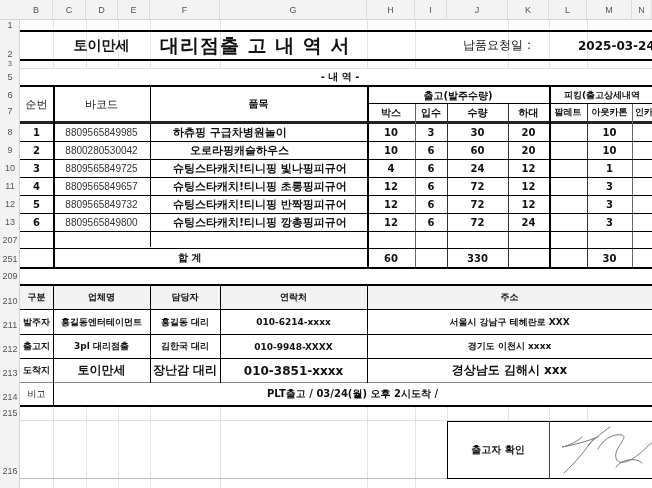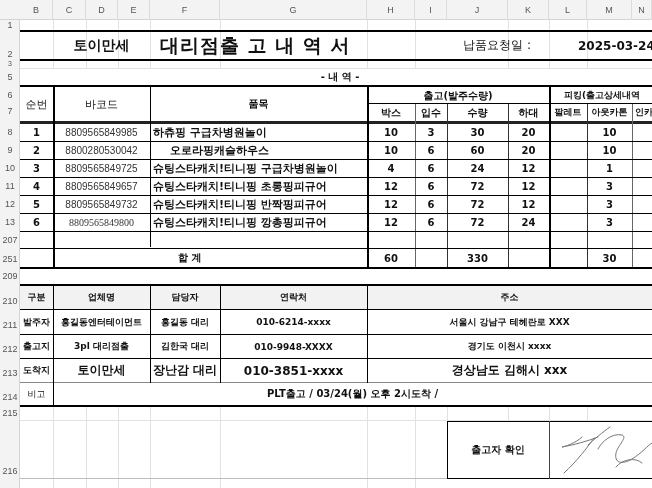--- a/index.html
+++ b/index.html
@@ -26,21 +26,21 @@
   .title-store { font-size: 14px; font-weight: bold; }
   .title-doc { font-size: 19px; font-weight: bold; letter-spacing: 1px; }
   .date-label { font-size: 12px; }
   .date-val { font-size: 12px; font-weight: bold; }
   .section { font-size: 10px; font-weight: bold; }
   .hdr { font-size: 11px; font-weight: normal; }
   .hdr-sm { font-size: 10px; font-weight: bold; }
   .hdr-xs { font-size: 9px; font-weight: bold; }
   .cell { font-size: 10px; font-weight: bold; }
   .cell-n { font-size: 10px; color: #333; font-family: "Liberation Sans", sans-serif; }
-  .cell-name { font-size: 11px; font-weight: bold; }
+  .cell-name { font-size: 11px; font-weight: bold; margin-left: 20px; }
   .info { font-size: 9px; font-weight: bold; }
   .info-lg { font-size: 12px; font-weight: bold; }
   .gray-bg { background: #f2f2f2; }
 </style>
 </head>
 <body>
 
 <div class="corner"></div>
 <div class="colhdr">
   <div class="c" style="left:20px;width:33px;">B</div>
@@ -173,21 +173,21 @@
   <div class="t cell" style="left:367px;top:142px;width:48px;height:17px;">10</div>
   <div class="t cell" style="left:415px;top:142px;width:32px;height:17px;">6</div>
   <div class="t cell" style="left:447px;top:142px;width:61px;height:17px;">60</div>
   <div class="t cell" style="left:508px;top:142px;width:41px;height:17px;">20</div>
   <div class="t cell" style="left:549px;top:142px;width:38px;height:17px;"></div>
   <div class="t cell" style="left:587px;top:142px;width:45px;height:17px;">10</div>
 </div>
 <div>
   <div class="t cell" style="left:20px;top:160px;width:33px;height:17px;">3</div>
   <div class="t cell-n" style="left:53px;top:160px;width:97px;height:17px;">8809565849725</div>
-  <div class="t cell-name left" style="left:150px;top:160px;width:217px;height:17px;">슈팅스타캐치!티니핑 구급차병원놀이</div>
+  <div class="t cell-name left" style="left:150px;top:160px;width:217px;height:17px;">슈팅스타캐치!티니핑 빛나핑피규어</div>
   <div class="t cell" style="left:367px;top:160px;width:48px;height:17px;">4</div>
   <div class="t cell" style="left:415px;top:160px;width:32px;height:17px;">6</div>
   <div class="t cell" style="left:447px;top:160px;width:61px;height:17px;">24</div>
   <div class="t cell" style="left:508px;top:160px;width:41px;height:17px;">12</div>
   <div class="t cell" style="left:549px;top:160px;width:38px;height:17px;"></div>
   <div class="t cell" style="left:587px;top:160px;width:45px;height:17px;">1</div>
 </div>
 <div>
   <div class="t cell" style="left:20px;top:178px;width:33px;height:17px;">4</div>
   <div class="t cell-n" style="left:53px;top:178px;width:97px;height:17px;">8809565849657</div>
@@ -205,21 +205,21 @@
   <div class="t cell-name left" style="left:150px;top:196px;width:217px;height:17px;">슈팅스타캐치!티니핑 반짝핑피규어</div>
   <div class="t cell" style="left:367px;top:196px;width:48px;height:17px;">12</div>
   <div class="t cell" style="left:415px;top:196px;width:32px;height:17px;">6</div>
   <div class="t cell" style="left:447px;top:196px;width:61px;height:17px;">72</div>
   <div class="t cell" style="left:508px;top:196px;width:41px;height:17px;">12</div>
   <div class="t cell" style="left:549px;top:196px;width:38px;height:17px;"></div>
   <div class="t cell" style="left:587px;top:196px;width:45px;height:17px;">3</div>
 </div>
 <div>
   <div class="t cell" style="left:20px;top:214px;width:33px;height:17px;">6</div>
-  <div class="t cell-n" style="left:53px;top:214px;width:97px;height:17px;font-family:Liberation Serif, serif;">8809565849800</div>
+  <div class="t cell-n" style="left:53px;top:214px;width:97px;height:17px;">8809565849800</div>
   <div class="t cell-name left" style="left:150px;top:214px;width:217px;height:17px;">슈팅스타캐치!티니핑 깡총핑피규어</div>
   <div class="t cell" style="left:367px;top:214px;width:48px;height:17px;">12</div>
   <div class="t cell" style="left:415px;top:214px;width:32px;height:17px;">6</div>
   <div class="t cell" style="left:447px;top:214px;width:61px;height:17px;">72</div>
   <div class="t cell" style="left:508px;top:214px;width:41px;height:17px;">24</div>
   <div class="t cell" style="left:549px;top:214px;width:38px;height:17px;"></div>
   <div class="t cell" style="left:587px;top:214px;width:45px;height:17px;">3</div>
 </div>
 
 <div>

